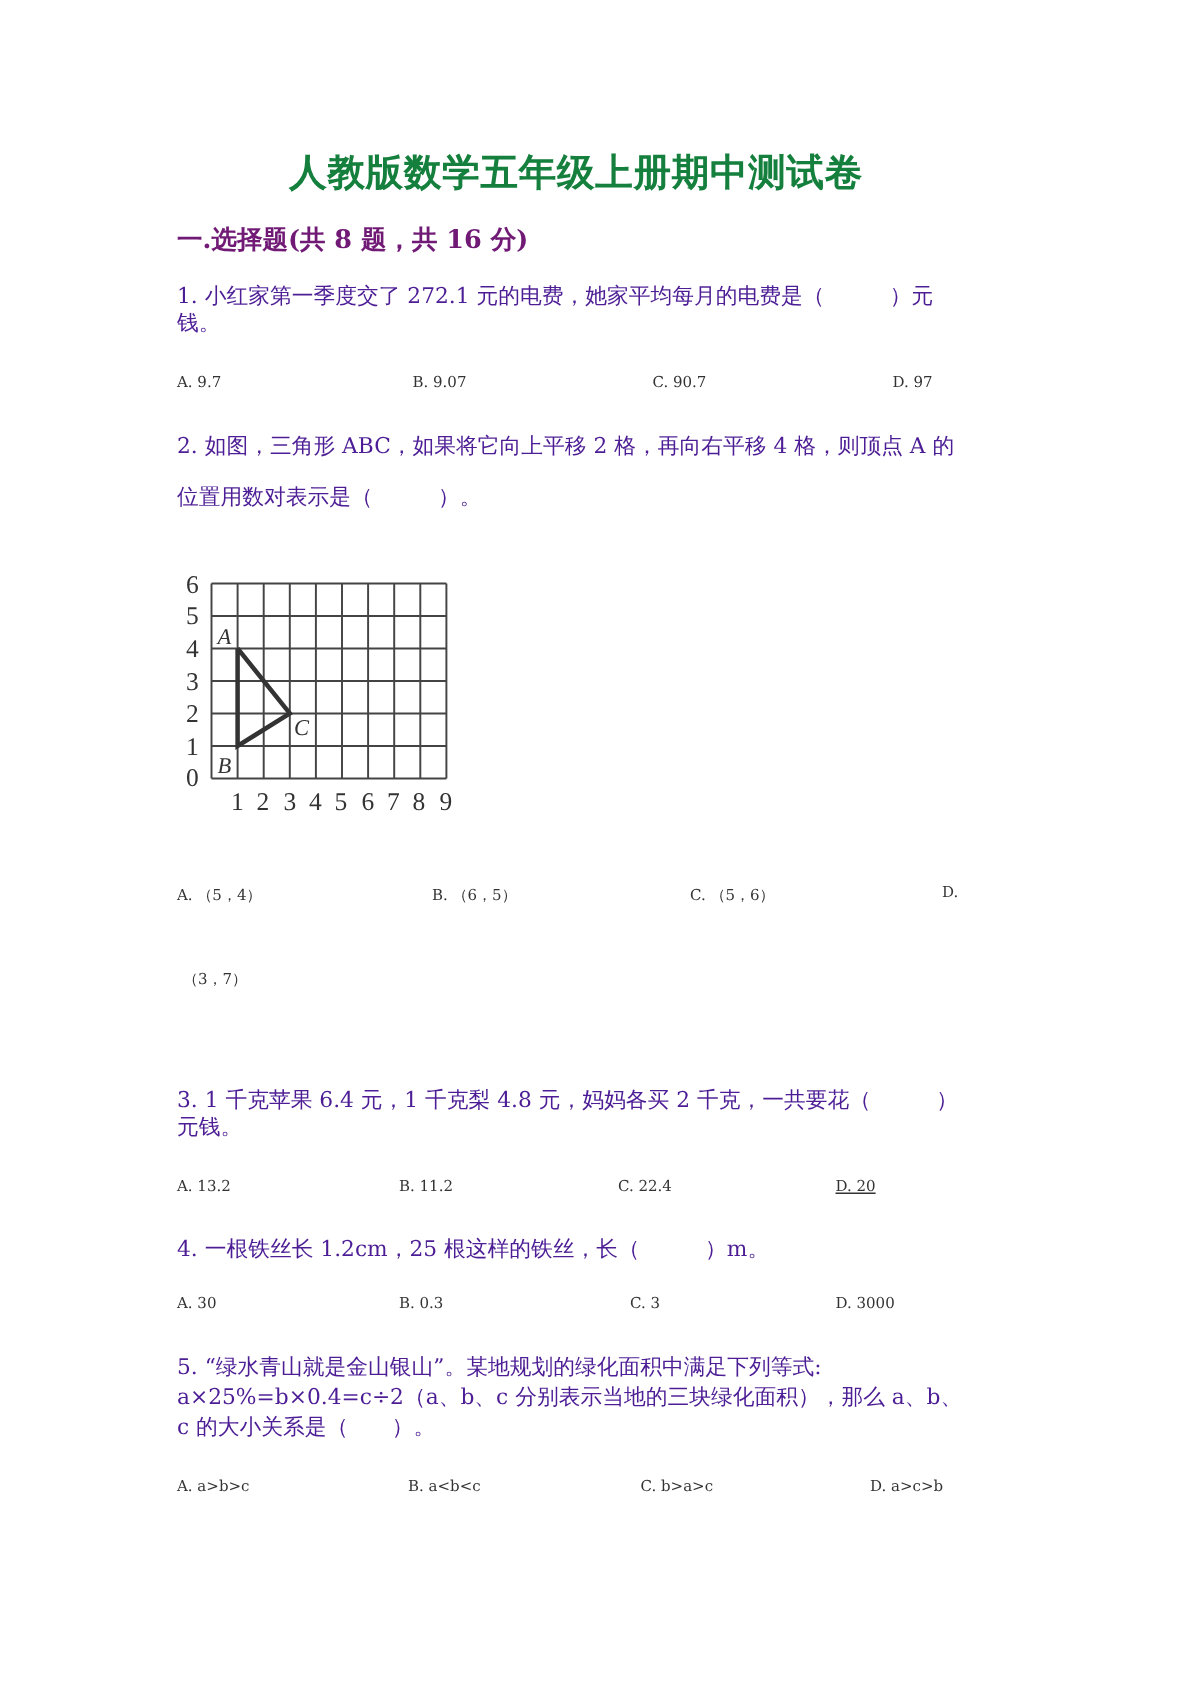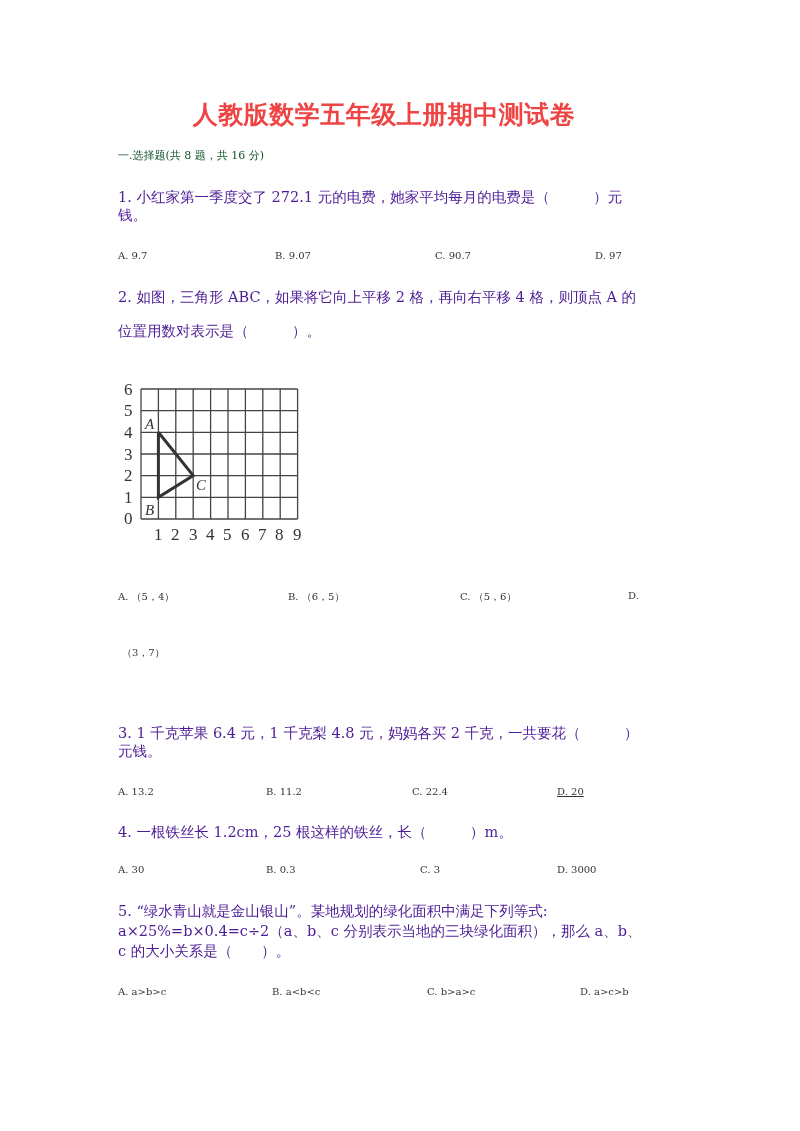--- a/index.html
+++ b/index.html
@@ -1,20 +1,20 @@
 <!DOCTYPE html>
 <html><head>
 <meta charset="utf-8">
 <style>
   html, body { margin:0; padding:0; background:#ffffff; }
   body { width:800px; height:1131px; position:relative; overflow:hidden;
          font-family:"DejaVu Serif","Liberation Serif",serif; color:#2a2a2a; }
   .abs { position:absolute; white-space:nowrap; }
-  .title { left:0; width:768px; top:98px; text-align:center; font-size:25px; font-weight:bold; color:#ef4444; letter-spacing:0.5px; }
-  .section { left:118px; top:148px; font-size:11px; font-weight:normal; color:#14532d; }
+  .title { left:0; width:768px; top:98px; text-align:center; font-size:25px; font-weight:bold; color:#15803d; letter-spacing:0.5px; }
+  .section { left:118px; top:148px; font-size:17px; font-weight:bold; color:#701a75; }
   .q { font-size:14.5px; color:#4c1d95; }
   .opt { font-size:10px; color:#333; }
   .grid-wrap { left:118px; top:378px; width:200px; height:170px; }
   svg text { font-family:"Liberation Serif","DejaVu Serif",serif; }
 </style>
 </head>
 <body>
 
 <div class="abs title">人教版数学五年级上册期中测试卷</div>
 <div class="abs section">一.选择题(共 8 题，共 16 分)</div>

